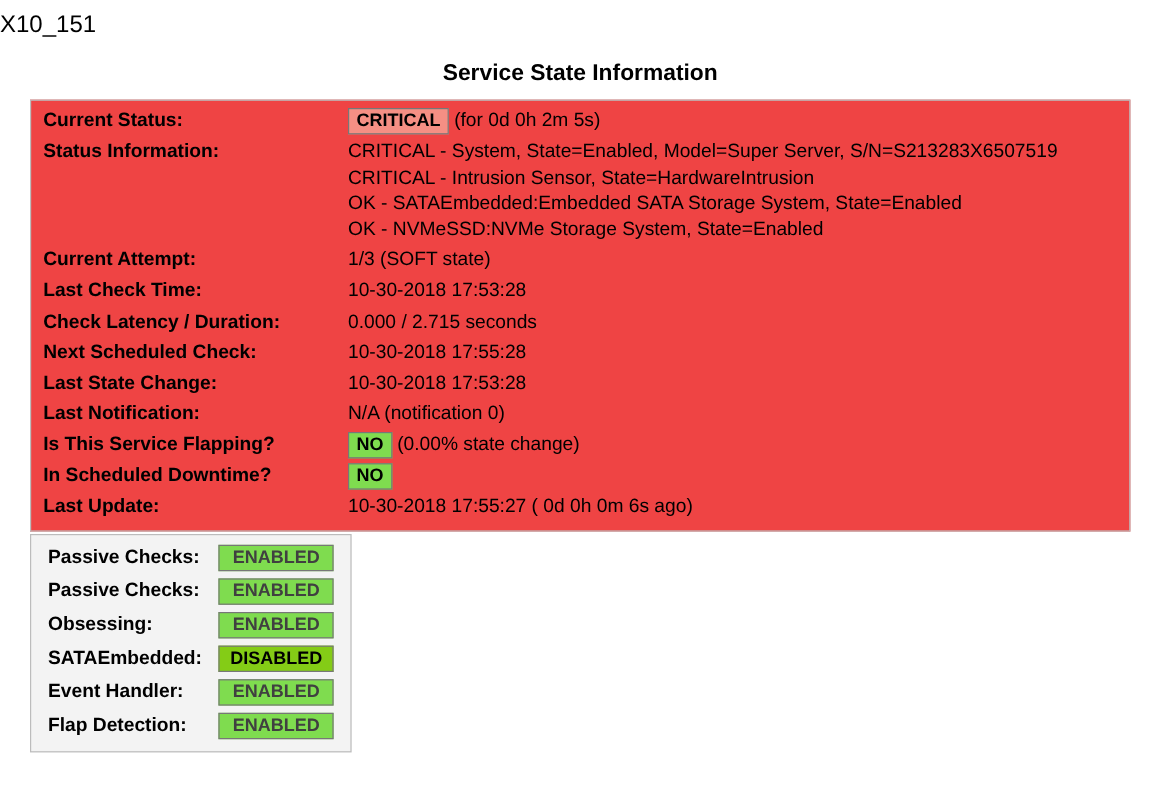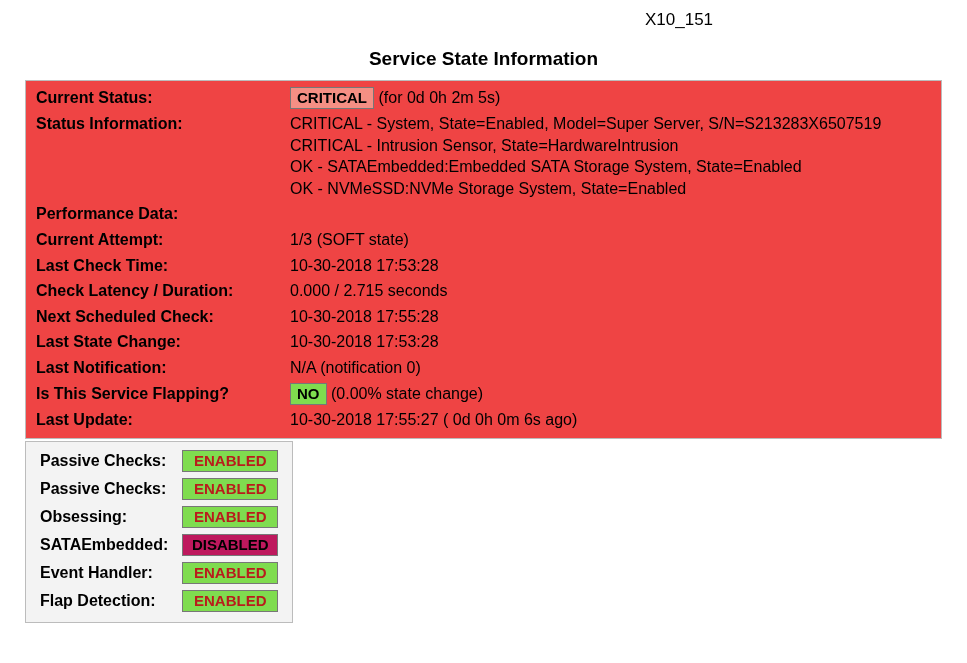--- a/index.html
+++ b/index.html
@@ -6,23 +6,22 @@
     font-family: Arial, Helvetica, sans-serif;
     font-size: 16px;
     color: #000;
     margin: 0;
     padding: 0;
     background: #fff;
     width: 967px;
   }
   .host-name {
     text-align: center;
-    padding-left: 645px;
     padding-top: 10px;
-    font-size: 17px;
+    font-size: 20px;
     text-align: left;
   }
   .page-title {
     text-align: center;
     font-weight: bold;
     font-size: 19px;
     margin-top: 18px;
     margin-bottom: 10px;
   }
   .panel {
@@ -53,22 +52,22 @@
   .badge {
     display: inline-block;
     font-weight: bold;
     padding: 0 6px;
     border: 1px solid #777;
     line-height: 20px;
     font-size: 15px;
   }
   .badge-critical { background: #f58f84; color:#000; }
   .badge-ok       { background: #7fdc4f; color:#000; }
-  .badge-disabled { background: #be185d; color:#000; }
-  .badge-enabled  { background: #7fdc4f; color:#b91c1c; }
+  .badge-disabled { background: #84cc16; color:#000; }
+  .badge-enabled  { background: #7fdc4f; color:#404040; }
 
   .multi-line { white-space: normal; }
   .multi-line div { line-height: 1.35; }
 
   .toggle-panel {
     border: 1px solid #bcbcbc;
     background: #f3f3f3;
     margin: 2px 0 0 25px;
     display: inline-block;
     padding: 4px 6px 6px 6px;
@@ -104,24 +103,20 @@
     <tr>
       <td class="label">Status Information:</td>
       <td class="value multi-line">
         <div>CRITICAL - System, State=Enabled, Model=Super Server, S/N=S213283X6507519</div>
         <div>CRITICAL - Intrusion Sensor, State=HardwareIntrusion</div>
         <div>OK - SATAEmbedded:Embedded SATA Storage System, State=Enabled</div>
         <div>OK - NVMeSSD:NVMe Storage System, State=Enabled</div>
       </td>
     </tr>
     <tr>
-      <td class="label">Performance Data:</td>
-      <td class="value"></td>
-    </tr>
-    <tr>
       <td class="label">Current Attempt:</td>
       <td class="value">1/3  (SOFT state)</td>
     </tr>
     <tr>
       <td class="label">Last Check Time:</td>
       <td class="value">10-30-2018 17:53:28</td>
     </tr>
     <tr>
       <td class="label">Check Latency / Duration:</td>
       <td class="value">0.000 / 2.715 seconds</td>
@@ -136,20 +131,26 @@
     </tr>
     <tr>
       <td class="label">Last Notification:</td>
       <td class="value">N/A (notification 0)</td>
     </tr>
     <tr>
       <td class="label">Is This Service Flapping?</td>
       <td class="value">
         <span class="badge badge-ok">NO</span>
         <span>(0.00% state change)</span>
+      </td>
+    </tr>
+    <tr>
+      <td class="label">In Scheduled Downtime?</td>
+      <td class="value">
+        <span class="badge badge-ok">NO</span>
       </td>
     </tr>
     <tr>
       <td class="label">Last Update:</td>
       <td class="value">10-30-2018 17:55:27  ( 0d 0h 0m 6s ago)</td>
     </tr>
   </tbody>
     </table>
 </div>
 

